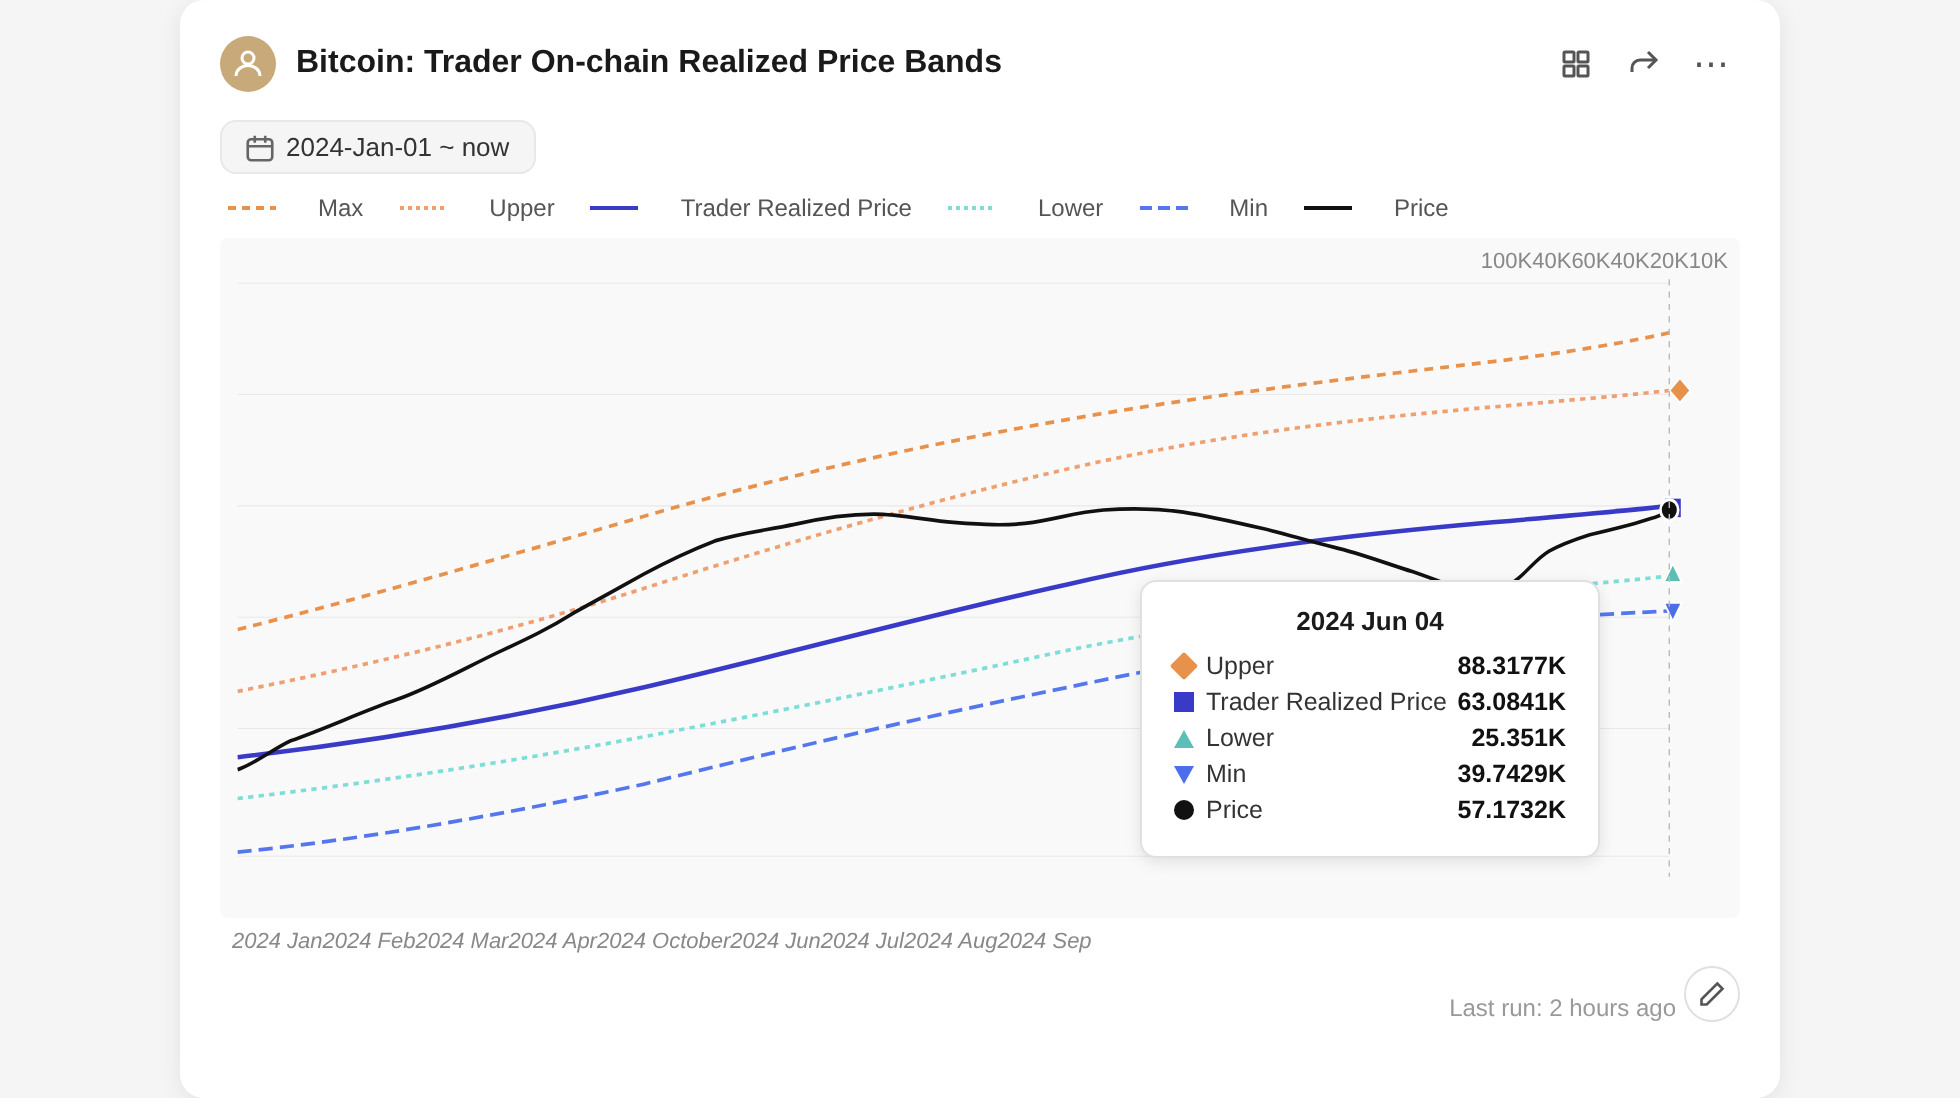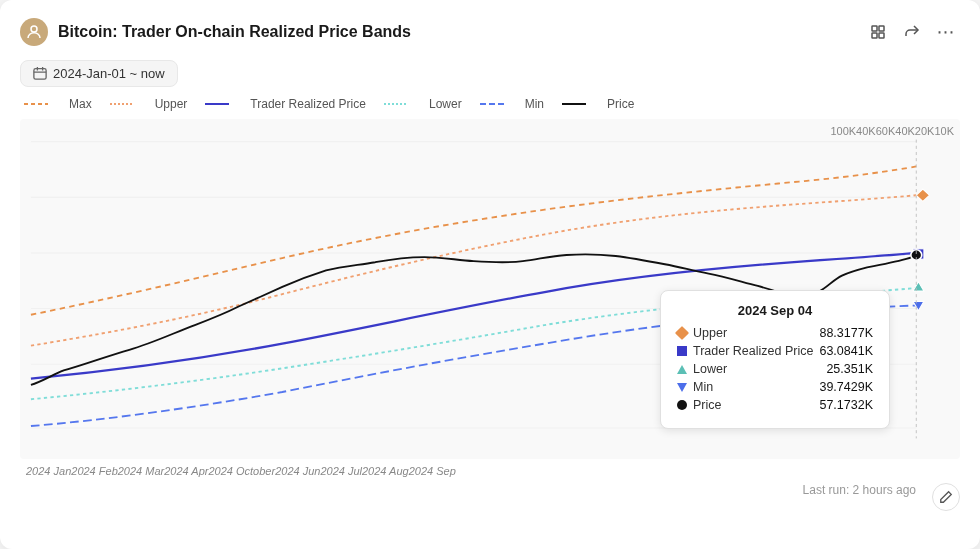--- a/index.html
+++ b/index.html
@@ -7,21 +7,21 @@
       font-family: -apple-system, BlinkMacSystemFont, 'Segoe UI', sans-serif;
       background: #f5f5f5;
       display: flex;
       align-items: center;
       justify-content: center;
       min-height: 100vh;
     }
     .card {
       background: #fff;
       border-radius: 12px;
-      width: 980px;
+      width: 800px;
       min-height: 549px;
       box-shadow: 0 2px 12px rgba(0,0,0,0.08);
       padding: 18px 20px 14px 20px;
       position: relative;
     }
     .header {
       display: flex;
       align-items: center;
       justify-content: space-between;
       margin-bottom: 14px;
@@ -51,20 +51,21 @@
       width: 28px; height: 28px;
       border-radius: 6px;
       border: none; background: transparent;
       cursor: pointer;
       display: flex; align-items: center; justify-content: center;
       color: #666;
       font-size: 14px;
     }
     .date-filter {
       display: inline-flex;
+      align-items: center;
       gap: 6px;
       background: #f5f5f5;
       border-radius: 8px;
       padding: 5px 12px;
       font-size: 13px;
       color: #333;
       cursor: pointer;
       border: 1px solid #e8e8e8;
       margin-bottom: 10px;
     }
@@ -126,21 +127,21 @@
     .tooltip-row {
       display: flex;
       align-items: center;
       justify-content: space-between;
       margin-bottom: 4px;
     }
     .tooltip-label {
       display: flex; align-items: center; gap: 6px; color: #333;
     }
     .tooltip-val {
-      font-weight: 400; color: #111;
+      font-weight: 700; color: #111;
     }
     .dot-diamond {
       width: 10px; height: 10px;
       background: #e8914a;
       transform: rotate(45deg);
       display: inline-block;
       border-radius: 1px;
     }
     .dot-square {
       width: 10px; height: 10px;
@@ -183,22 +184,22 @@
       justify-content: flex-start;
       font-size: 11px;
       color: #888;
       padding: 4px 6px 0 6px;
       margin-top: 2px;
       font-style: italic;
     }
     .footer {
       display: flex;
       justify-content: flex-end;
-      align-items: flex-start;
-      gap: 16px;
+      align-items: flex-end;
+      gap: 4px;
       margin-top: 6px;
       font-size: 12px;
       color: #999;
     }
     .edit-icon-btn {
       width: 28px; height: 28px;
       border-radius: 50%;
       border: 1px solid #e0e0e0;
       background: #fff;
       cursor: pointer;
@@ -333,21 +334,21 @@
 
       <polygon points="822,186 817,177 827,177" fill="#4c6eea" stroke="#fff" stroke-width="1"></polygon>
 
       <circle cx="820" cy="132" r="5" fill="#111" stroke="#fff" stroke-width="1.5"></circle>
 
       <line x1="820" y1="20" x2="820" y2="310" stroke="#bbb" stroke-width="0.8" stroke-dasharray="3,3"></line>
     </svg>
 
     
     <div class="tooltip-box">
-      <div class="tooltip-title">2024 Sep 04</div>
+      <div class="tooltip-title">2024 Jun 04</div>
       <div class="tooltip-row">
         <div class="tooltip-label">
           <span class="dot-diamond"></span>
           <span>Upper</span>
         </div>
         <span class="tooltip-val">88.3177K</span>
       </div>
       <div class="tooltip-row">
         <div class="tooltip-label">
           <span class="dot-square"></span>

